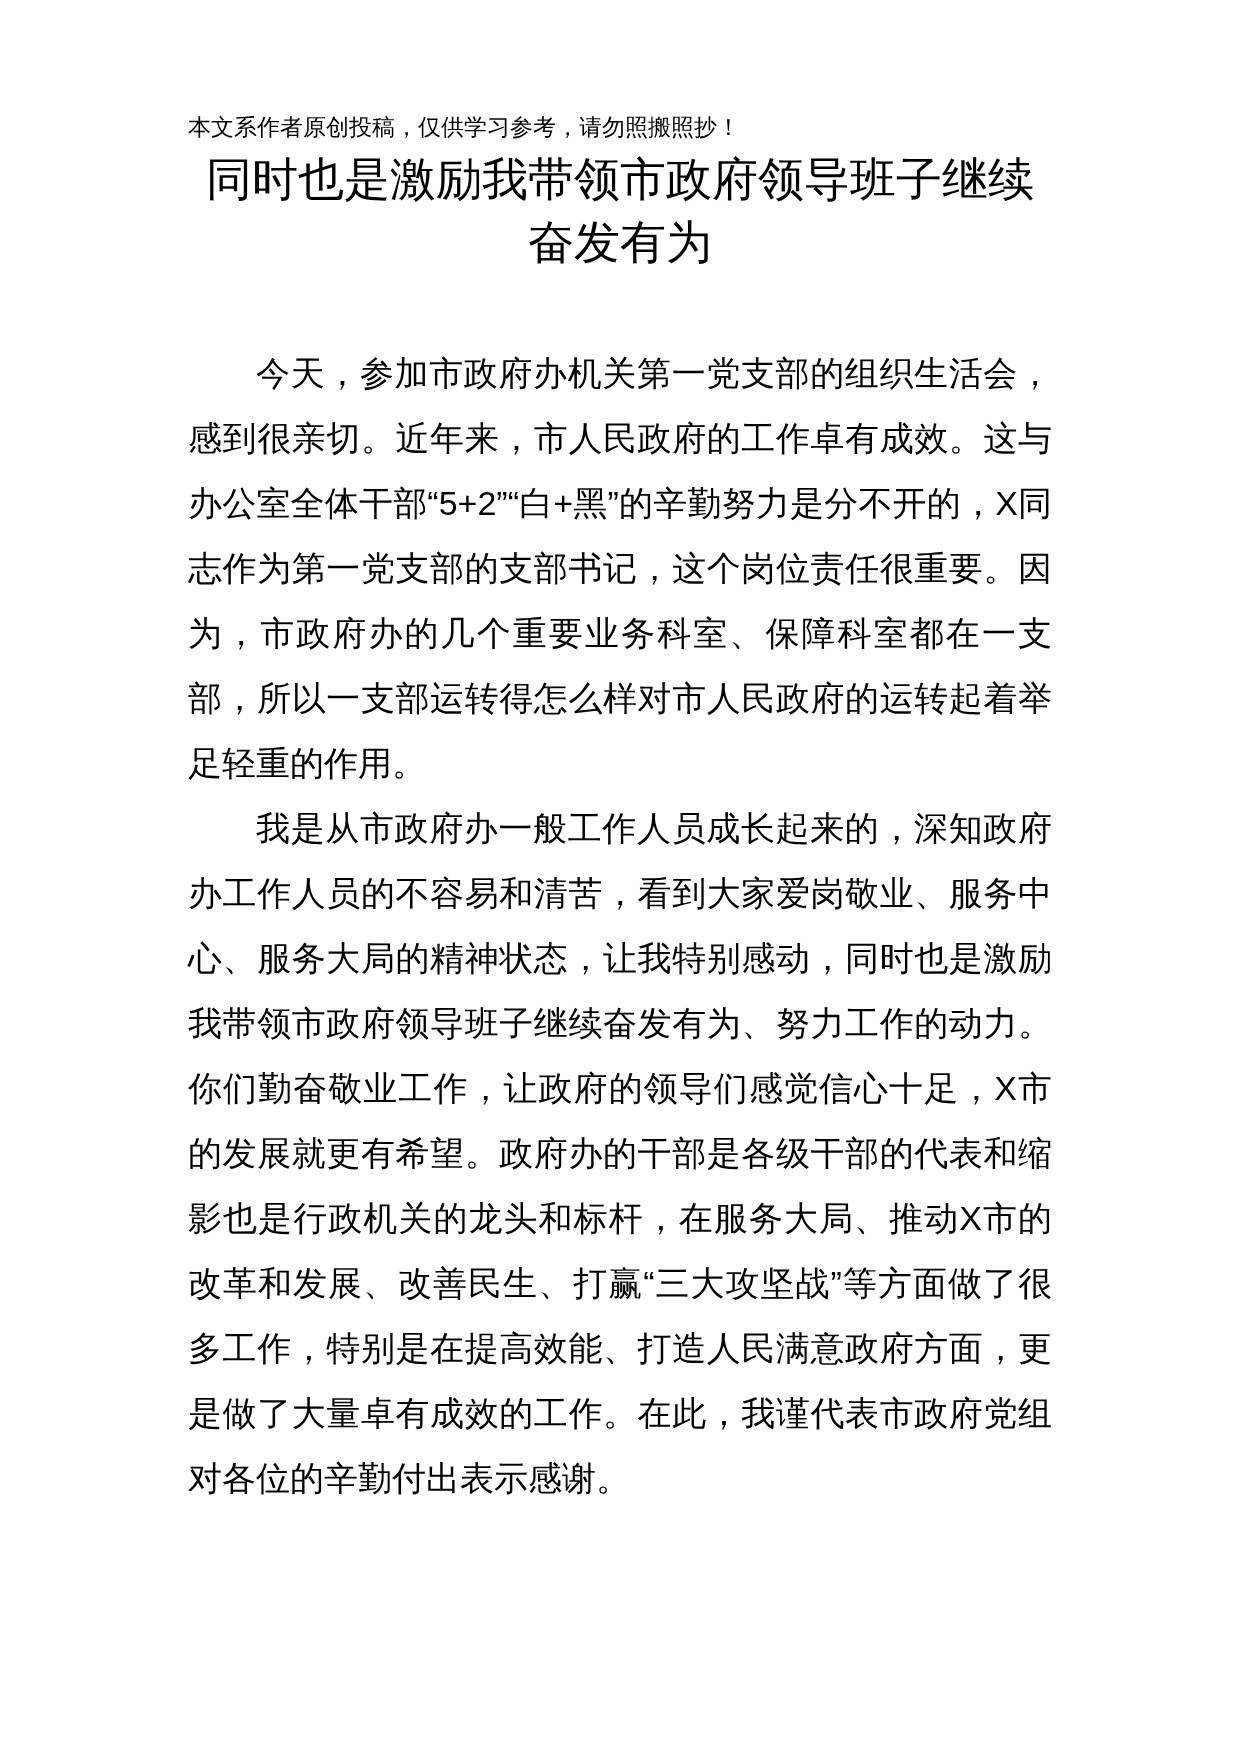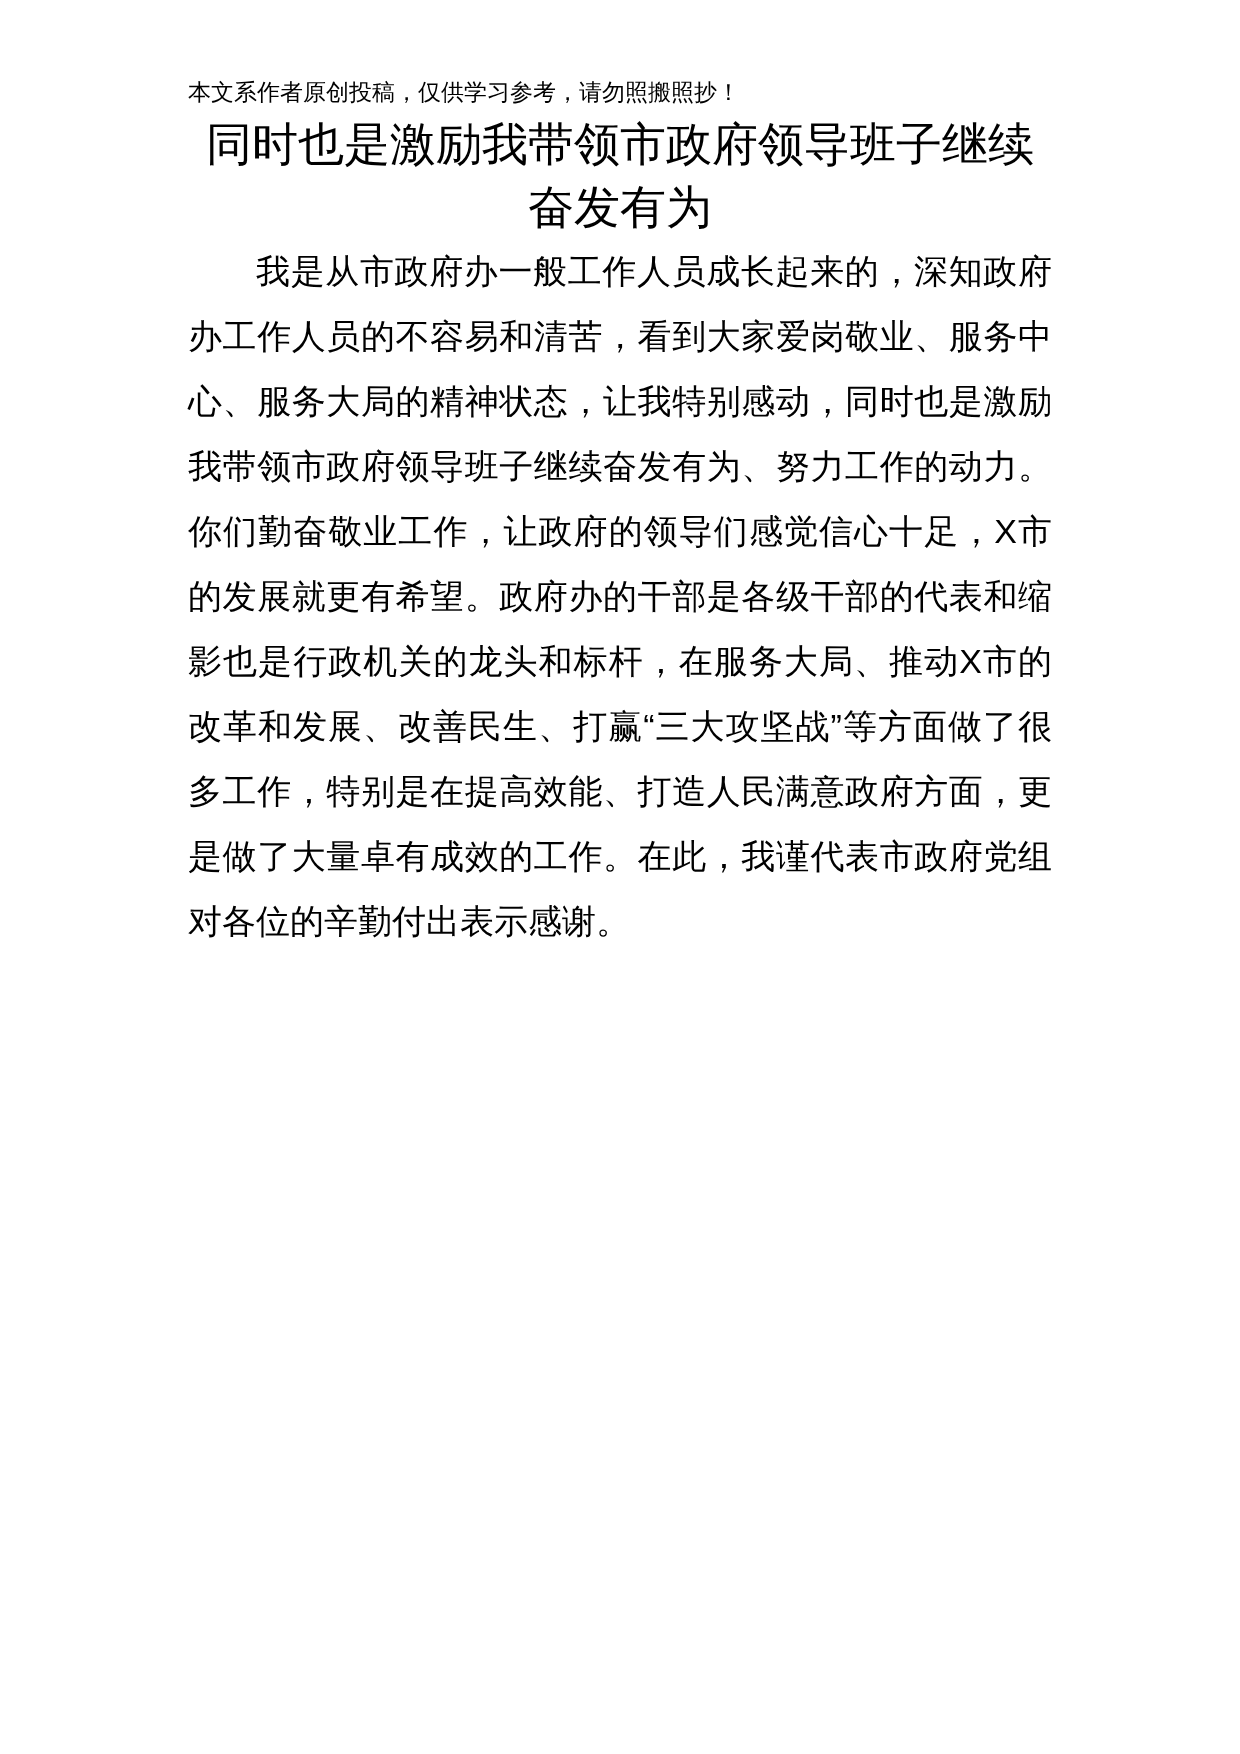--- a/index.html
+++ b/index.html
@@ -15,21 +15,21 @@
     color: #000000;
     font-family: "Liberation Sans", "DejaVu Sans", sans-serif;
     overflow: hidden;
     box-sizing: border-box;
   }
   .content {
     margin: 0 188px;
     width: 864px;
   }
   .disclaimer {
-    padding-top: 78px;
+    padding-top: 113px;
     font-size: 23px;
     line-height: 29px;
     letter-spacing: 0;
     color: #000000;
     font-family: Liberation Serif, serif;
   }
   .doc-title {
     margin: 6px 0 0 0;
     font-size: 46px;
     line-height: 63px;
@@ -51,15 +51,16 @@
     margin-top: 67px;
   }
 </style>
 </head>
 <body>
 
 <div class="page">
   <div class="content">
     <div class="disclaimer">本文系作者原创投稿，仅供学习参考，请勿照搬照抄！</div>
     <h1 class="doc-title">同时也是激励我带领市政府领导班子继续奋发有为</h1>
+    <p class="body-para first">今天，参加市政府办机关第一党支部的组织生活会，感到很亲切。近年来，市人民政府的工作卓有成效。这与办公室全体干部“5+2”“白+黑”的辛勤努力是分不开的，X同志作为第一党支部的支部书记，这个岗位责任很重要。因为，市政府办的几个重要业务科室、保障科室都在一支部，所以一支部运转得怎么样对市人民政府的运转起着举足轻重的作用。</p>
     <p class="body-para">我是从市政府办一般工作人员成长起来的，深知政府办工作人员的不容易和清苦，看到大家爱岗敬业、服务中心、服务大局的精神状态，让我特别感动，同时也是激励我带领市政府领导班子继续奋发有为、努力工作的动力。你们勤奋敬业工作，让政府的领导们感觉信心十足，X市的发展就更有希望。政府办的干部是各级干部的代表和缩影也是行政机关的龙头和标杆，在服务大局、推动X市的改革和发展、改善民生、打赢“三大攻坚战”等方面做了很多工作，特别是在提高效能、打造人民满意政府方面，更是做了大量卓有成效的工作。在此，我谨代表市政府党组对各位的辛勤付出表示感谢。</p>
   </div>
 </div>
 
 </body></html>

